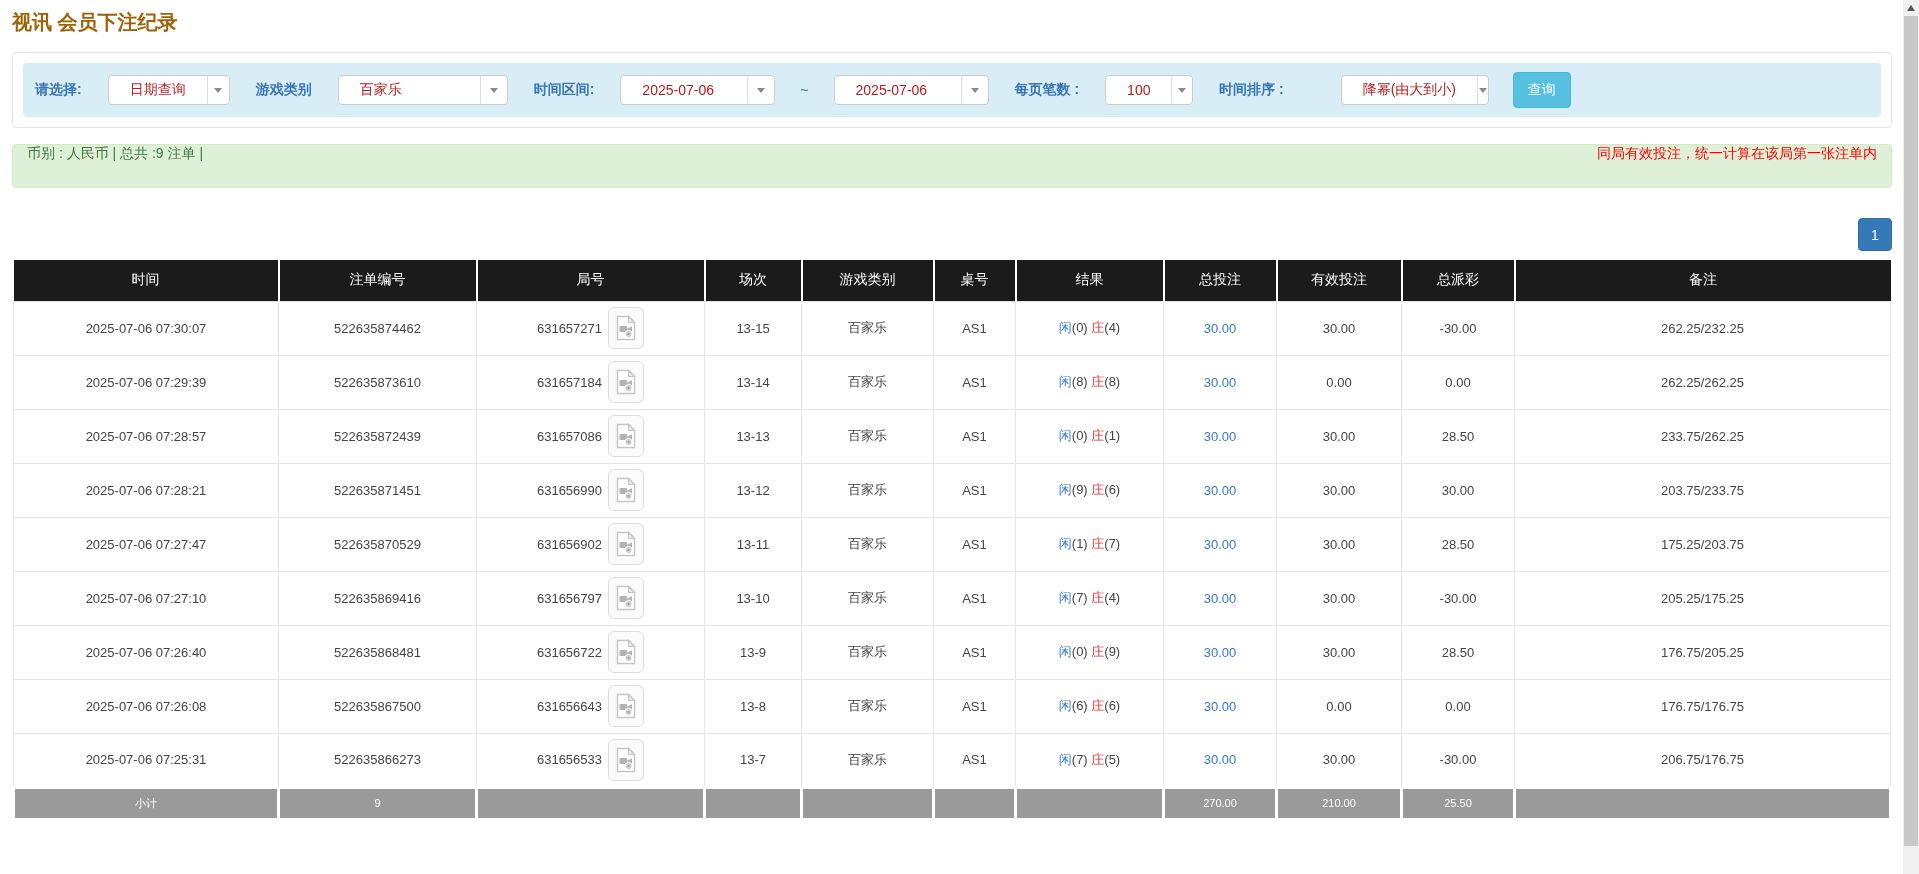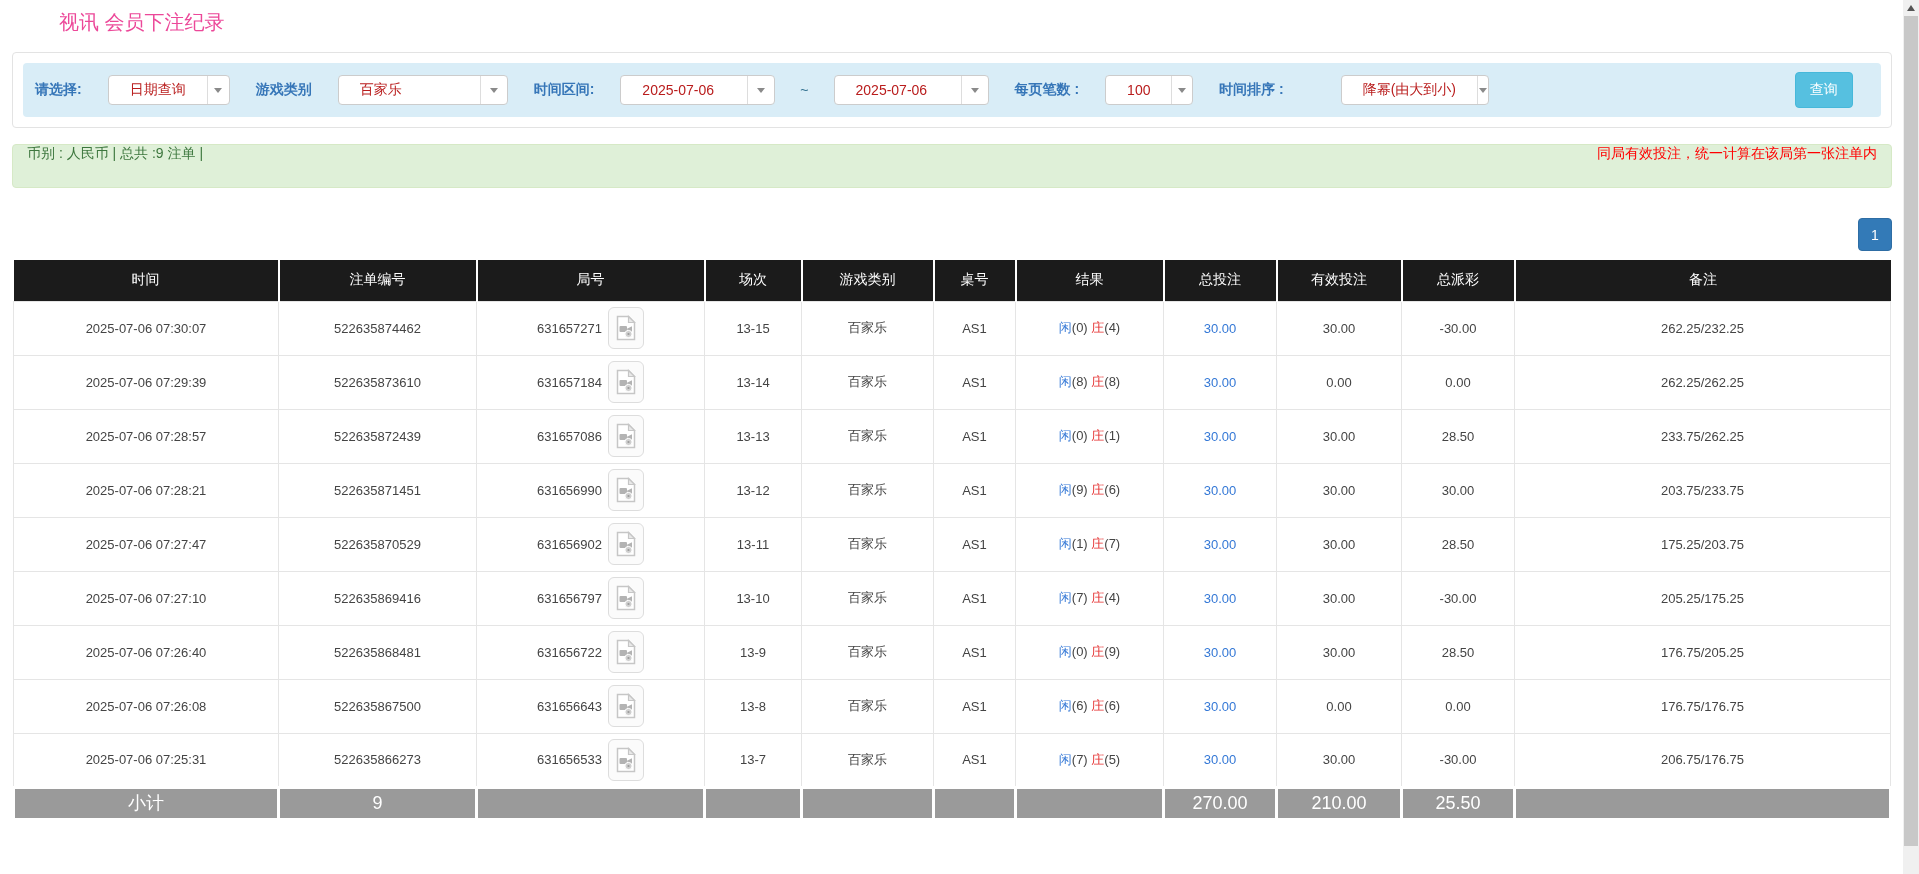--- a/index.html
+++ b/index.html
@@ -1,36 +1,36 @@
 <!DOCTYPE html>
 <html><head>
 <meta charset="utf-8">
 <style>
   * { box-sizing: border-box; margin: 0; padding: 0; }
   html,body { width: 1919px; height: 874px; overflow: hidden; background: #fff;
     font-family: "Liberation Sans","DejaVu Sans",sans-serif; }
   .page { margin: 8px 27px 0 12px; width: 1880px; }
 
-  h1.page-title { font-size: 20px; font-weight: normal; color: #ec4899; line-height: 28px; margin-left: 47px; }
+  h1.page-title { font-size: 20px; font-weight: bold; color: #a16207; line-height: 28px; }
 
   
   .filter-panel { margin-top: 16px; border: 1px solid #e3e3e3; border-radius: 4px; background: #fff; padding: 10px; }
   .filter-bar { background: #d9edf7; border-radius: 4px; padding: 9px 10px; display: flex; align-items: center; gap: 24px; }
   .flabel { color: #3676b8; font-weight: bold; font-size: 14px; white-space: nowrap; padding: 0 2px; }
   .tilde { color: #31708f; font-size: 14px; padding: 0 1px; }
   .select { display: flex; align-items: center; height: 30px; background: #fff; border: 1px solid #ccc;
     border-radius: 4px; cursor: pointer; }
   .select .sel-val { padding: 0 21px; font-size: 14px; color: #b91c1c; white-space: nowrap; flex: 1; }
   .select .caret-box { width: 27px; align-self: stretch; border-left: 1px solid #ddd; display: flex;
     align-items: center; justify-content: center; }
   .caret { width: 0; height: 0; border-left: 4px solid transparent; border-right: 4px solid transparent;
     border-top: 5px solid #8a8a8a; }
   .w-query { width: 122px; } .w-game { width: 170px; } .w-date { width: 155px; }
   .w-size { width: 88px; } .w-sort { width: 148px; margin-left: 31px; }
-  .btn-query { margin-left: 282px; background: #56c0e0; border: 1px solid #46b8da; color: #fff;
+  .btn-query { background: #56c0e0; border: 1px solid #46b8da; color: #fff;
     font-size: 14px; border-radius: 4px; padding: 8px 14px; cursor: pointer; }
 
   
   .summary-bar { margin-top: 16px; height: 44px; background: #dff0d8; border: 1px solid #d6e9c6; border-radius: 4px;
     display: flex; align-items: flex-start; justify-content: space-between; padding: 0 14px; }
   .sum-left { color: #3c763d; font-size: 14px; }
   .sum-right { color: #f00; font-size: 14px; }
 
   
   .pagination { margin-top: 30px; display: flex; justify-content: flex-end; margin-bottom: 9px; }
@@ -44,21 +44,21 @@
   table.records th:first-child { border-left: none; }
   table.records tbody td { height: 54px; border: 1px solid #e5e5e5; text-align: center; font-size: 13px;
     color: #444; background: #fff; }
   .round-cell-inner { display: inline-flex; align-items: center; gap: 6px; justify-content: center; }
   .video-btn { width: 36px; height: 42px; border: 1px solid #ddd; border-radius: 6px; background: #fbfbfb;
     display: inline-flex; align-items: center; justify-content: center; cursor: pointer; }
   .res-p { color: #3478d6; } .res-b { color: #e53030; } .res-n { color: #444; }
   .amt-link { color: #3478d6; }
   .neg { color: #f00; }
   table.records tr.foot-row td { background: #9a9a9a; color: #fff; height: 32px; border: 3px solid #fff;
-    font-size: 18px; text-align: center; }
+    font-size: 11px; text-align: center; }
 
   
   .scrollbar { position: fixed; top: 0; right: 0; width: 16px; height: 874px; background: #f0f0f0; }
   .scroll-up { position: absolute; top: 0; left: 0; width: 16px; height: 16px; display: flex; align-items: center;
     justify-content: center; }
   .scroll-up-glyph { width: 0; height: 0; border-left: 4px solid transparent; border-right: 4px solid transparent;
     border-bottom: 6px solid #555; }
   .scroll-thumb { position: absolute; top: 16px; left: 1px; width: 14px; height: 830px; background: #c8c8c8; }
 </style>
 </head>

